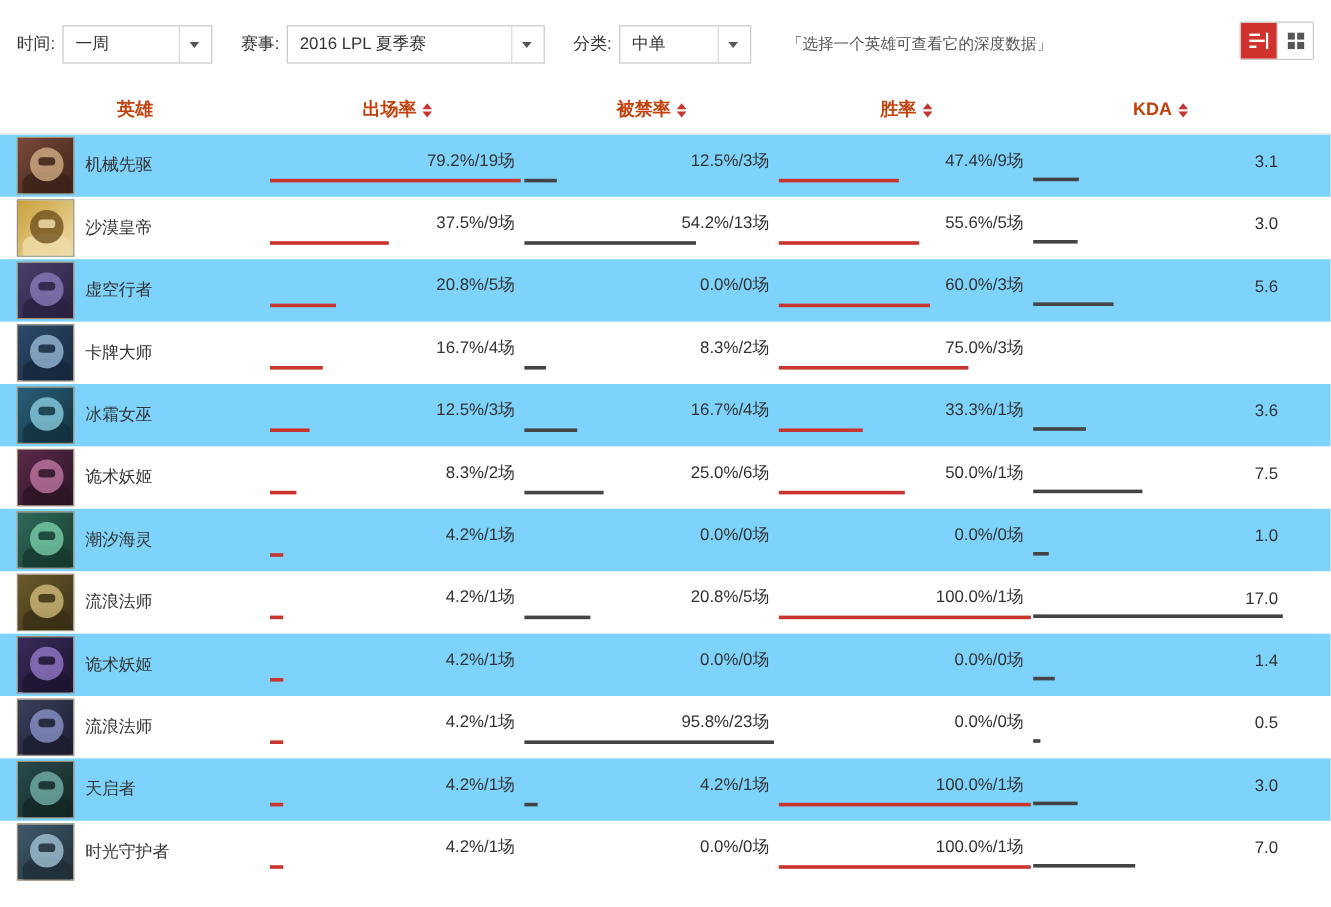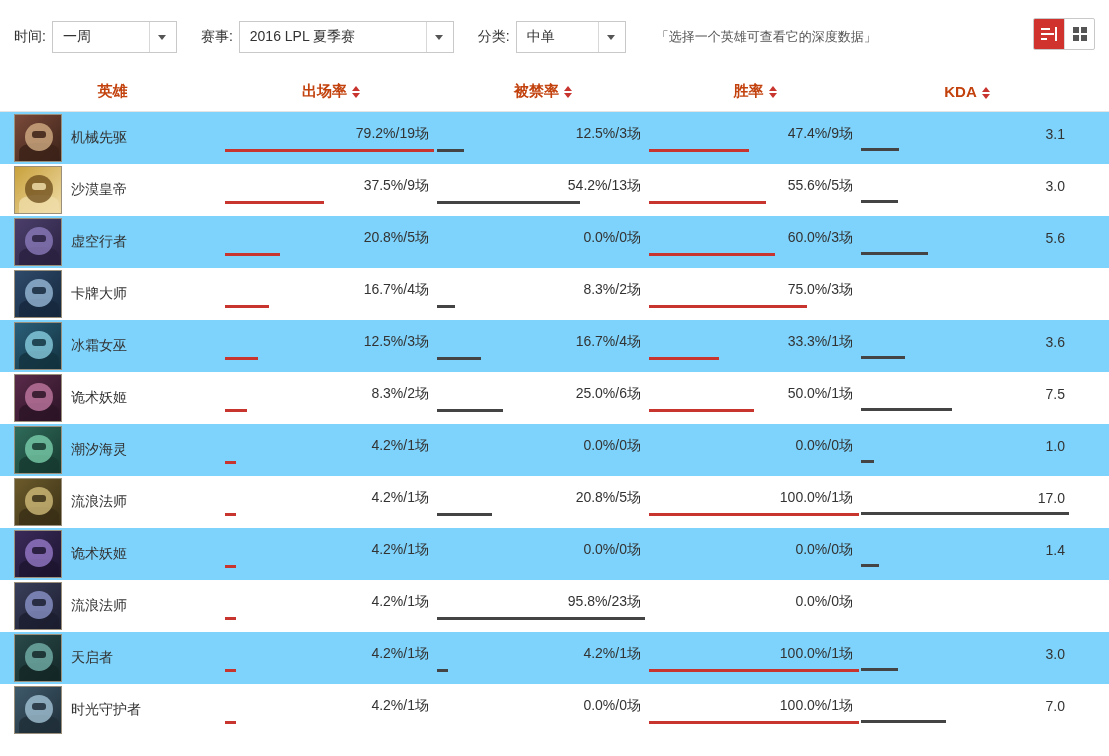--- a/index.html
+++ b/index.html
@@ -470,20 +470,24 @@
         <div class="bar" style="width: 11px;"></div>
       </div>
       <div class="stat-cell">
         <div class="stat-val">95.8%/23场</div>
         <div class="bar dark" style="width: 208px;"></div>
       </div>
       <div class="stat-cell">
         <div class="stat-val">0.0%/0场</div>
         <div class="bar" style="width: 0px;"></div>
       </div>
+      <div class="stat-cell">
+        <div class="stat-val">0.5</div>
+        <div class="bar dark" style="width: 6px;"></div>
+      </div>
     </div>
     <div class="row alt">
       <div class="hero-cell">
         <div class="portrait" style="background: linear-gradient(135deg, rgb(42, 74, 74) 0%, rgb(20, 39, 39) 100%);">
           <div class="p2" style="left: 4px; top: 28px; width: 40px; height: 22px; background: rgb(20, 39, 39); opacity: 0.8; border-radius: 40% 40% 0px 0px;"></div>
           <div class="p1" style="left: 10px; top: 8px; width: 28px; height: 28px; border-radius: 50%; background: rgb(121, 184, 176); opacity: 0.75;"></div>
           <div class="p3" style="left: 17px; top: 16px; width: 14px; height: 7px; background: rgb(20, 39, 39); opacity: 0.85; border-radius: 3px;"></div>
         </div>
         <span class="hero-name">天启者</span>
       </div>

